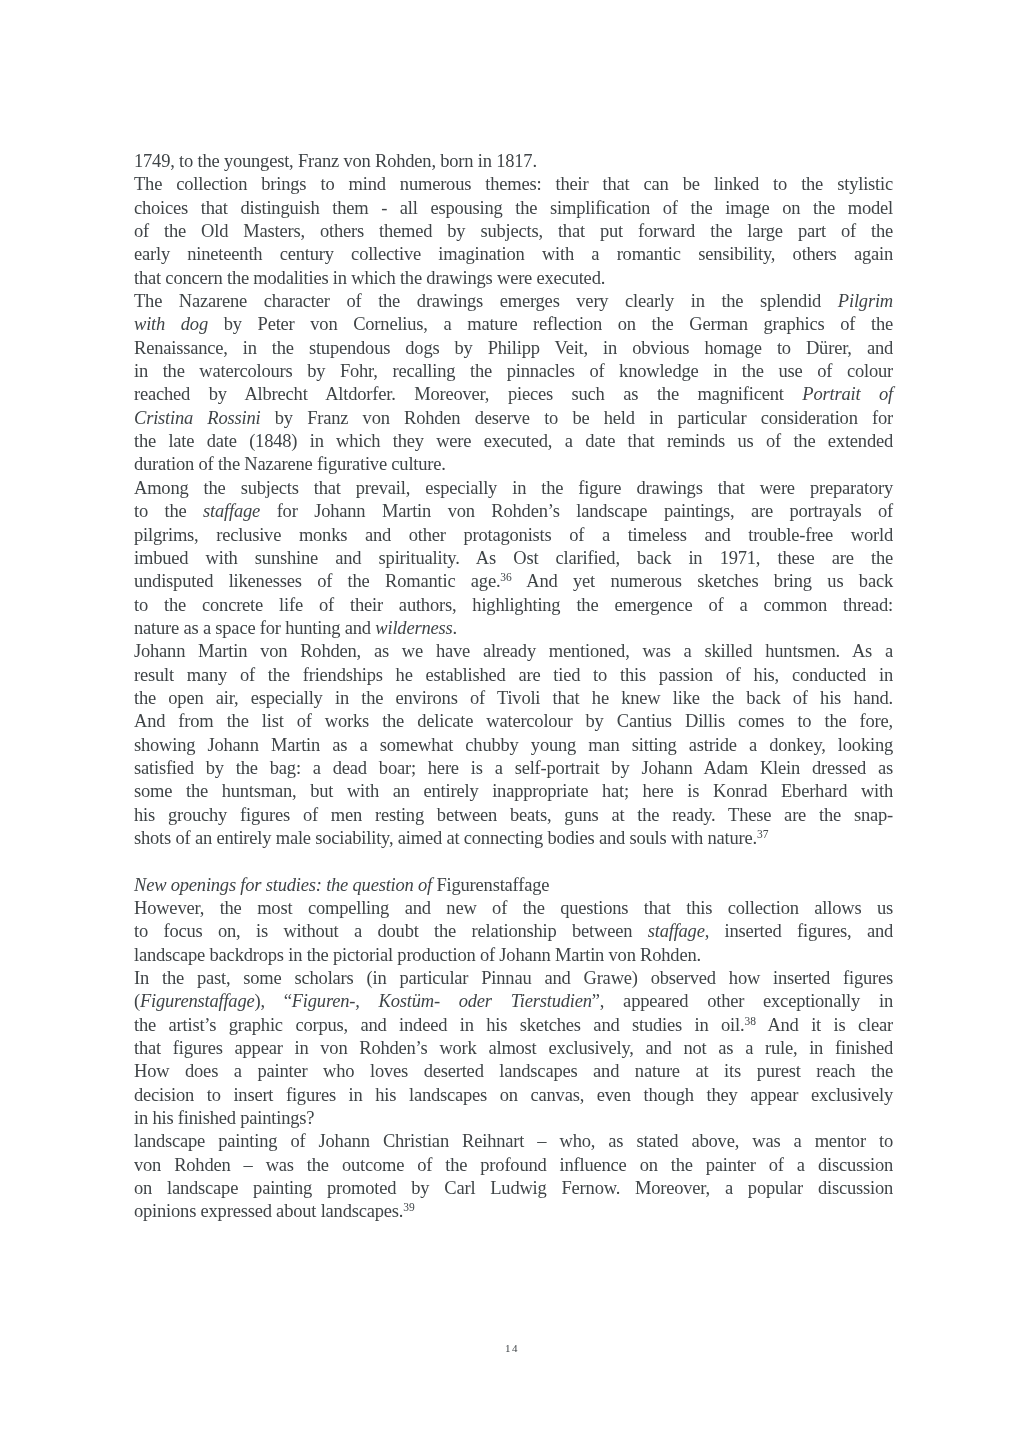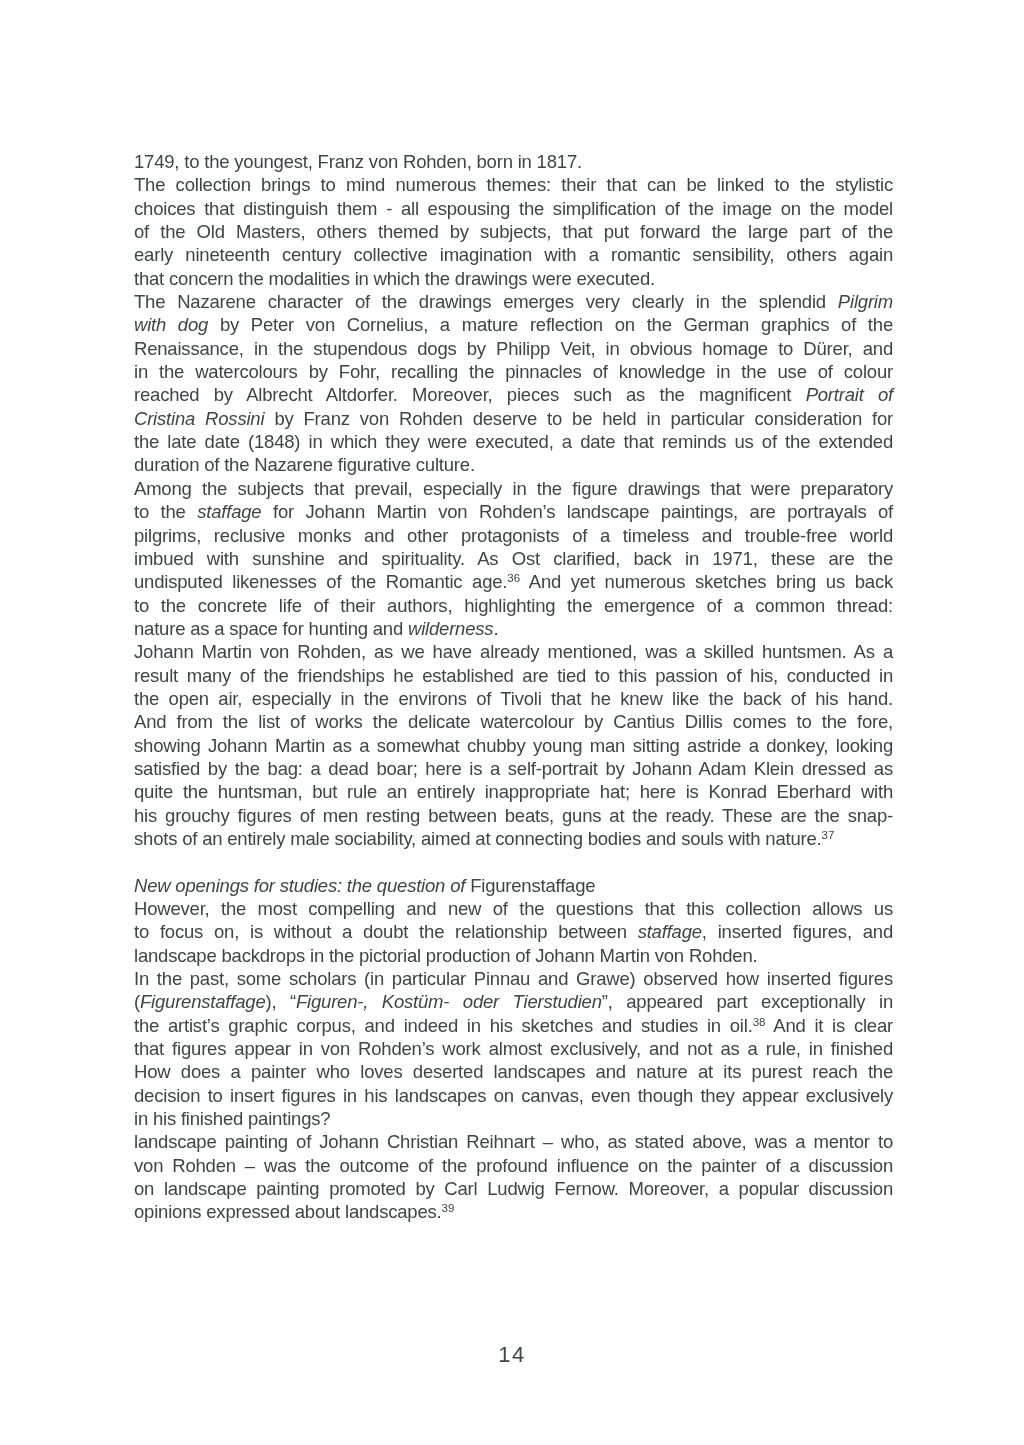--- a/index.html
+++ b/index.html
@@ -6,21 +6,21 @@
     margin: 0;
     padding: 0;
     background: #ffffff;
   }
   .page {
     position: relative;
     width: 1024px;
     height: 1445px;
     background: var(--bg-color, #ffffff);
     color: var(--text-color, #3f4447);
-    font-family: Liberation Sans, sans-serif;
+    font-family: Liberation Serif, serif;
     overflow: hidden;
   }
   .body-text {
     position: absolute;
     left: 134px;
     top: 150px;
     width: 759px;
     font-size: 18.5px;
     line-height: 23.35px;
     letter-spacing: -0.2px;
@@ -46,21 +46,21 @@
     vertical-align: baseline;
     letter-spacing: 0;
     margin-top: 36px;
   }
   .page-number {
     position: absolute;
     top: 1342px;
     left: 0;
     width: 1024px;
     text-align: center;
-    font-size: 22px;
+    font-size: 11px;
     letter-spacing: 1.5px;
   }
 </style>
 </head>
 <body>
 
 <div class="page">
   <div class="body-text">
       <div class="line last"><span>1749, to the youngest, Franz von Rohden, born in 1817.</span></div>
       <div class="line"><span>The collection brings to mind numerous themes: their that can be linked to the stylistic</span></div>
@@ -82,30 +82,30 @@
       <div class="line"><span>imbued with sunshine and spirituality. As Ost clarified, back in 1971, these are the</span></div>
       <div class="line"><span>undisputed likenesses of the Romantic age.</span><sup class="fnref">36</sup><span> And yet numerous sketches bring us back</span></div>
       <div class="line"><span>to the concrete life of their authors, highlighting the emergence of a common thread:</span></div>
       <div class="line last"><span>nature as a space for hunting and </span><i>wilderness</i><span>.</span></div>
       <div class="line"><span>Johann Martin von Rohden, as we have already mentioned, was a skilled huntsmen. As a</span></div>
       <div class="line"><span>result many of the friendships he established are tied to this passion of his, conducted in</span></div>
       <div class="line"><span>the open air, especially in the environs of Tivoli that he knew like the back of his hand.</span></div>
       <div class="line"><span>And from the list of works the delicate watercolour by Cantius Dillis comes to the fore,</span></div>
       <div class="line"><span>showing Johann Martin as a somewhat chubby young man sitting astride a donkey, looking</span></div>
       <div class="line"><span>satisfied by the bag: a dead boar; here is a self-portrait by Johann Adam Klein dressed as</span></div>
-      <div class="line"><span>quite the huntsman, but rule an entirely inappropriate hat; here is Konrad Eberhard with</span></div>
+      <div class="line"><span>some the huntsman, but with an entirely inappropriate hat; here is Konrad Eberhard with</span></div>
       <div class="line"><span>his grouchy figures of men resting between beats, guns at the ready. These are the snap-</span></div>
       <div class="line last"><span>shots of an entirely male sociability, aimed at connecting bodies and souls with nature.</span><sup class="fnref">37</sup></div>
       <div class="line blank"></div>
       <div class="line last heading"><i>New openings for studies: the question of</i><span> Figurenstaffage</span></div>
       <div class="line"><span>However, the most compelling and new of the questions that this collection allows us</span></div>
       <div class="line"><span>to focus on, is without a doubt the relationship between </span><i>staffage</i><span>, inserted figures, and</span></div>
       <div class="line last"><span>landscape backdrops in the pictorial production of Johann Martin von Rohden.</span></div>
       <div class="line"><span>In the past, some scholars (in particular Pinnau and Grawe) observed how inserted figures</span></div>
-      <div class="line"><span>(</span><i>Figurenstaffage</i><span>), “</span><i>Figuren-, Kostüm- oder Tierstudien</i><span>”, appeared part exceptionally in</span></div>
+      <div class="line"><span>(</span><i>Figurenstaffage</i><span>), “</span><i>Figuren-, Kostüm- oder Tierstudien</i><span>”, appeared other exceptionally in</span></div>
       <div class="line"><span>the artist’s graphic corpus, and indeed in his sketches and studies in oil.</span><sup class="fnref">38</sup><span> And it is clear</span></div>
       <div class="line"><span>that figures appear in von Rohden’s work almost exclusively, and not as a rule, in finished</span></div>
       <div class="line"><span>How does a painter who loves deserted landscapes and nature at its purest reach the</span></div>
       <div class="line"><span>decision to insert figures in his landscapes on canvas, even though they appear exclusively</span></div>
       <div class="line last"><span>in his finished paintings?</span></div>
       <div class="line"><span>landscape painting of Johann Christian Reihnart – who, as stated above, was a mentor to</span></div>
       <div class="line"><span>von Rohden – was the outcome of the profound influence on the painter of a discussion</span></div>
       <div class="line"><span>on landscape painting promoted by Carl Ludwig Fernow. Moreover, a popular discussion</span></div>
       <div class="line last"><span>opinions expressed about landscapes.</span><sup class="fnref">39</sup></div>
     </div>

